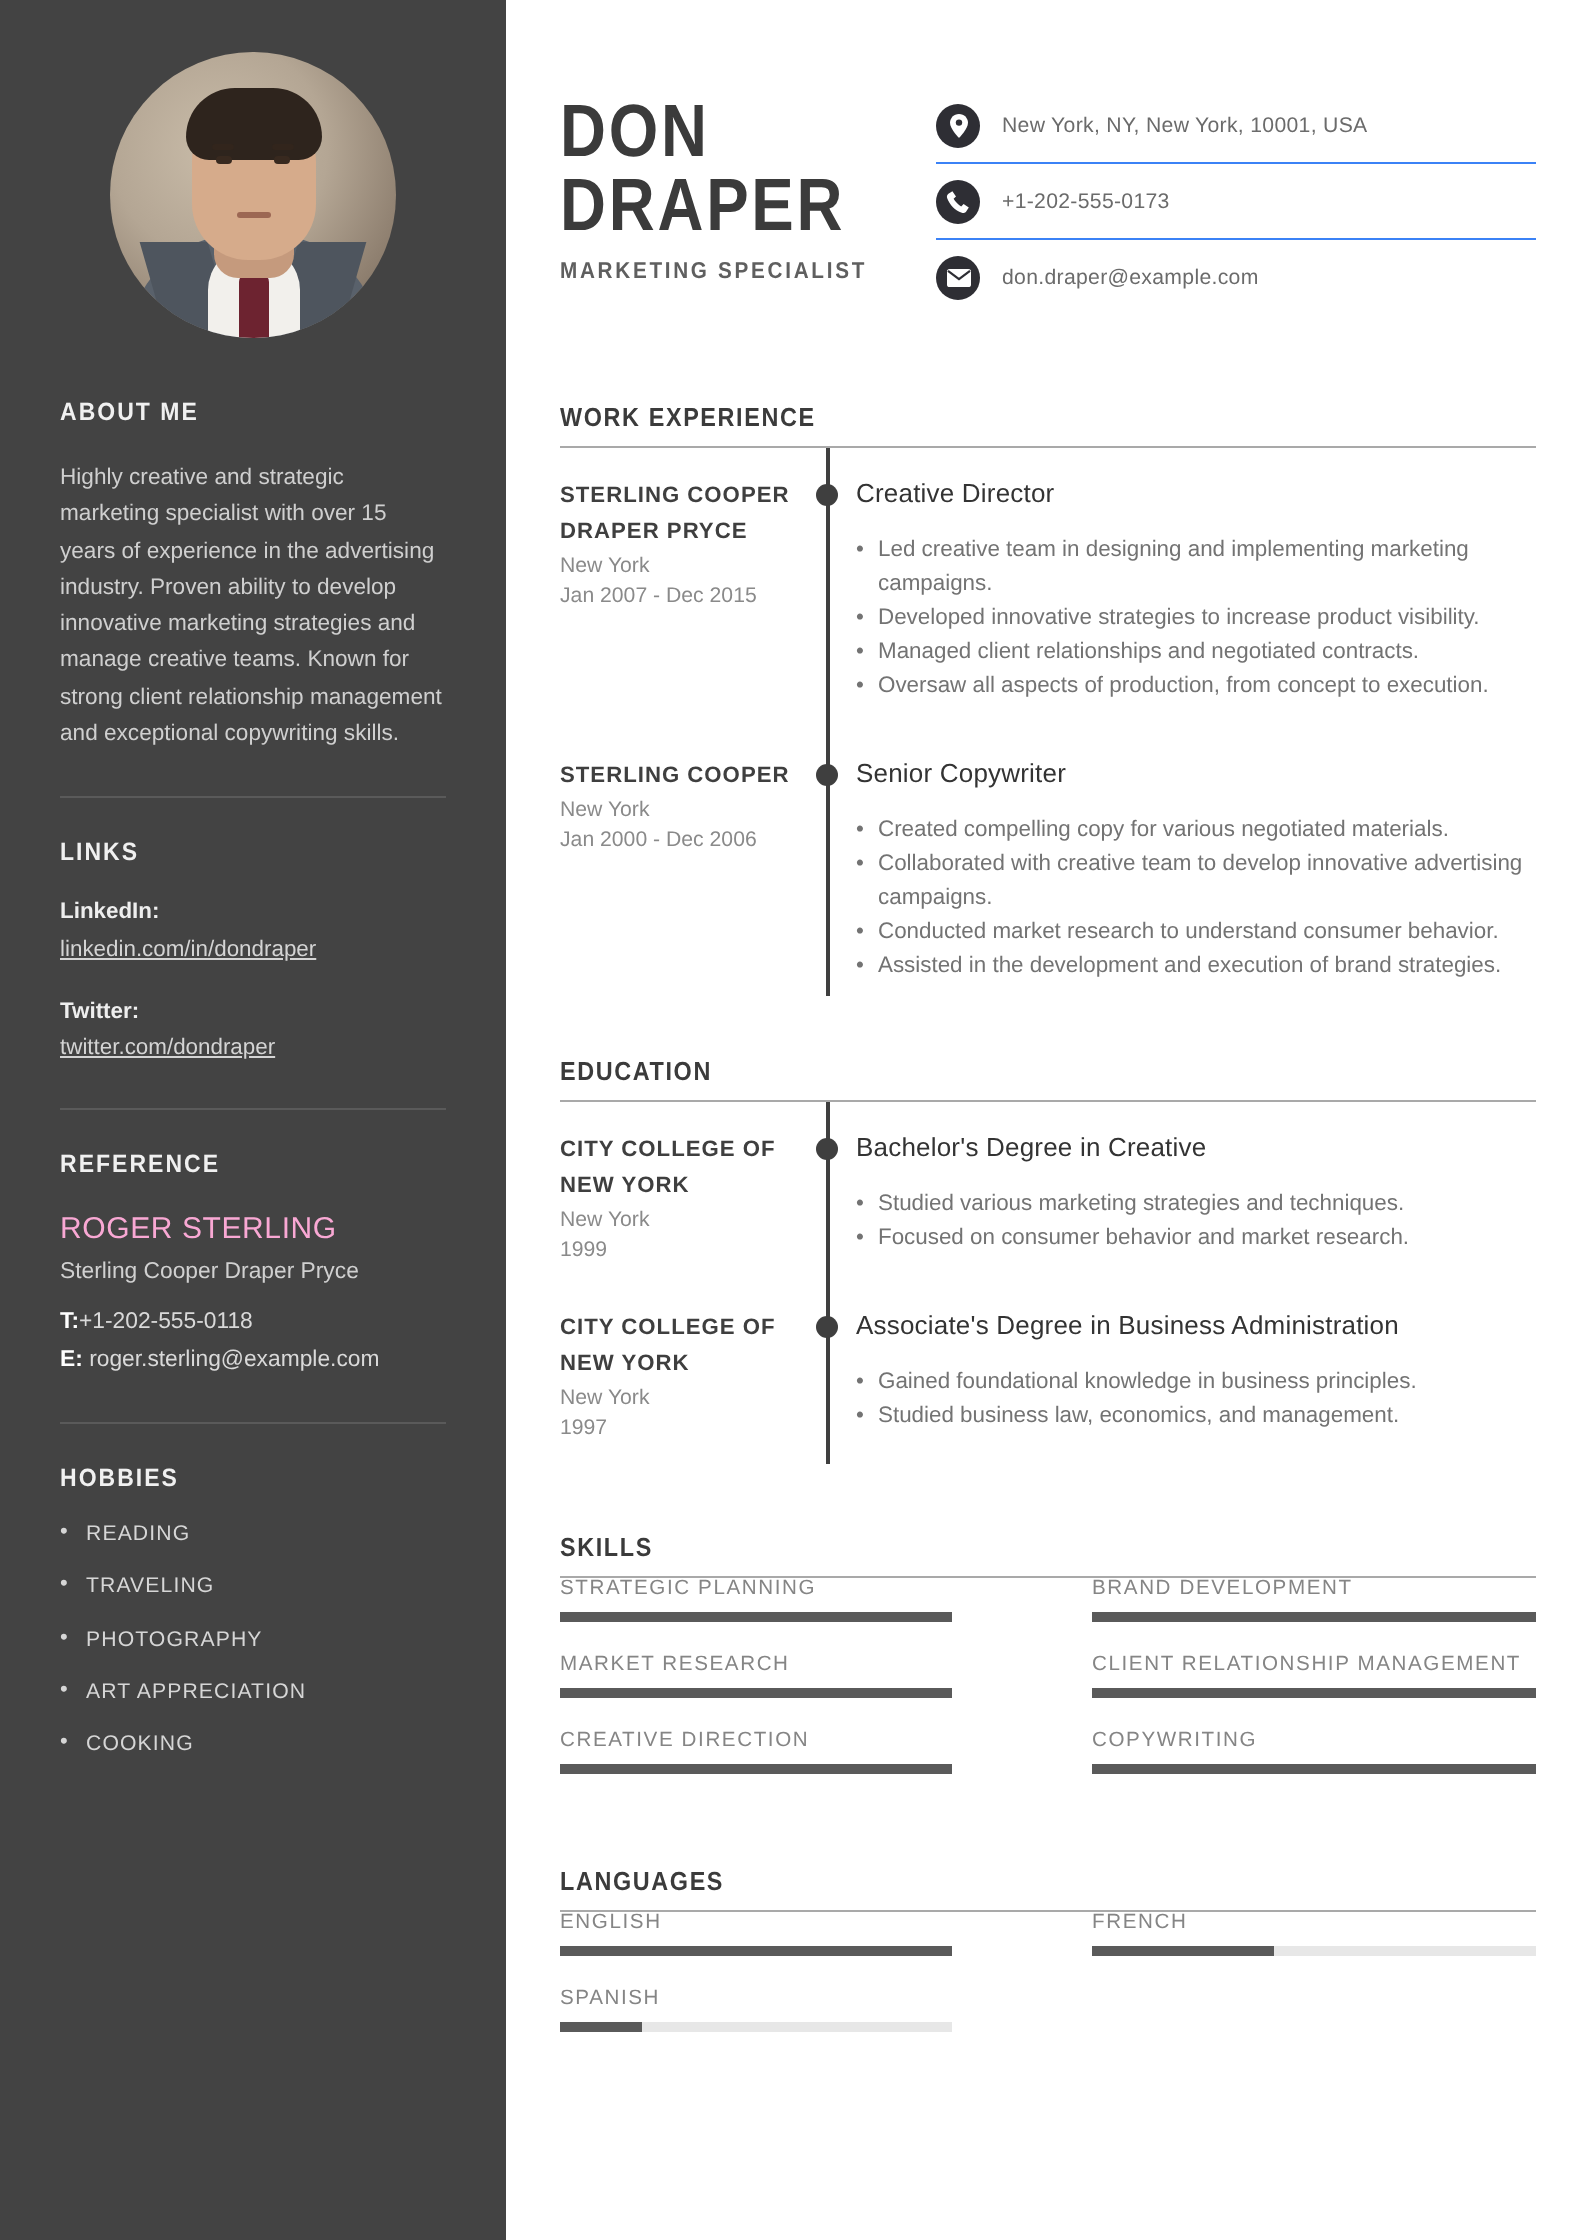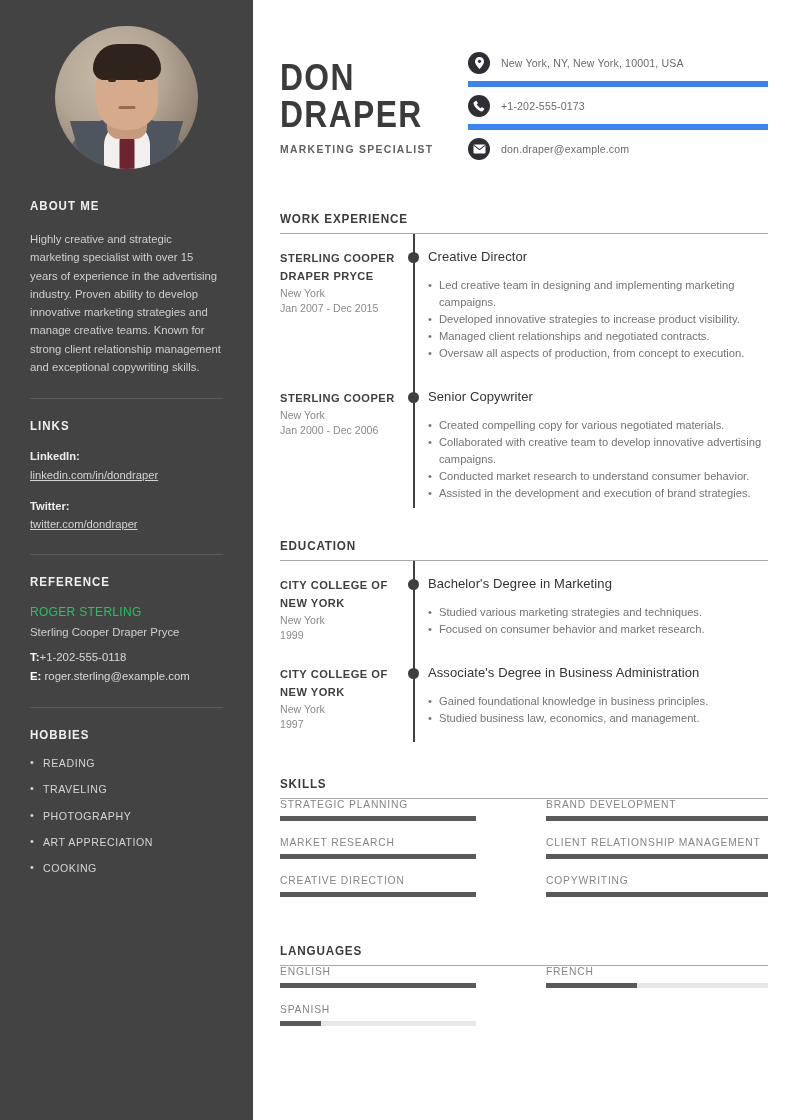--- a/index.html
+++ b/index.html
@@ -184,22 +184,22 @@
   }
   .link-url {
     font-size: 11.2px;
     color: #d4d4d4;
     text-decoration: underline;
     line-height: 1.45;
     display: inline-block;
   }
 
   .ref-name {
-    font-size: 12px;
-    color: #22c55e;
+    font-size: 15px;
+    color: #f9a8d4;
     letter-spacing: 0.3px;
     margin-top: 16px;
     line-height: 1.3;
   }
   .ref-company {
     font-size: 11.4px;
     color: #d0d0d0;
     margin-top: 3px;
     line-height: 1.45;
   }
@@ -233,21 +233,21 @@
   
   .main {
     flex: 1;
     padding: 44px 26px 0 27px;
     position: relative;
   }
 
   .header-row {
     display: flex;
     justify-content: space-between;
-    align-items: center;
+    align-items: flex-start;
   }
 
   .name-block { padding-top: 4px; }
   .fname, .lname {
     font-family: "Liberation Sans Narrow", "Liberation Sans", sans-serif;
     font-weight: bold;
     font-size: 37px;
     letter-spacing: 1.6px;
     color: #3b3b3b;
     line-height: 0.99;
@@ -266,21 +266,21 @@
     transform: scaleX(0.9);
     transform-origin: left center;
   }
 
   .contacts { width: 300px; padding-top: 8px; }
   .contact-row {
     display: flex;
     align-items: center;
     gap: 11px;
     padding-bottom: 7px;
-    border-bottom: 6px solid #3b82f6;
+    border-bottom: 1px solid #3b82f6;
     margin-bottom: 8px;
   }
   .contact-row:last-child { border-bottom: none; margin-bottom: 0; }
   .c-icon {
     width: 22px; height: 22px;
     min-width: 22px;
     border-radius: 50%;
     background: #2e2e34;
     display: flex;
     align-items: center;
@@ -577,21 +577,21 @@
         <div class="entry-left">
           <div class="org">CITY COLLEGE OF NEW YORK</div>
           <div class="meta">New York</div>
           <div class="meta">1999</div>
         </div>
         <div class="entry-mid">
           <div class="t-line"></div>
           <div class="t-dot"></div>
         </div>
         <div class="entry-right">
-          <div class="job-title">Bachelor's Degree in Marketing</div>
+          <div class="job-title">Bachelor's Degree in Creative</div>
           <ul class="bullets">
             <li>Studied various marketing strategies and techniques.</li>
             <li>Focused on consumer behavior and market research.</li>
           </ul>
         </div>
       </div>
 
       <div class="entry" style="min-height:98px;">
         <div class="entry-left" style="padding-top:22px;">
           <div class="org">CITY COLLEGE OF NEW YORK</div>

